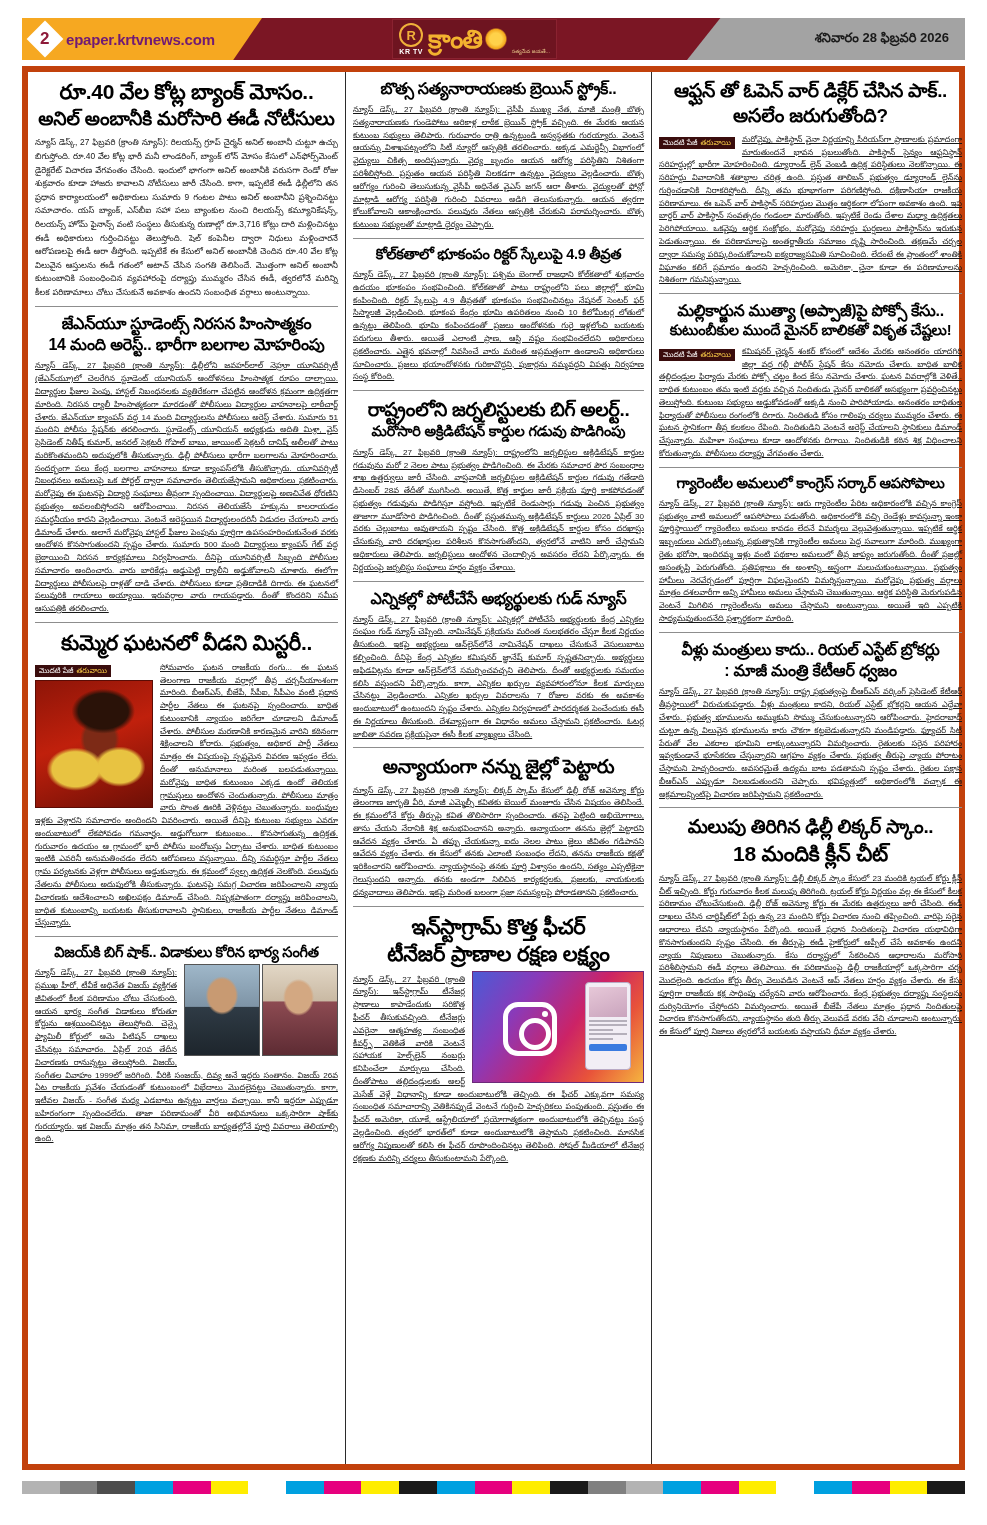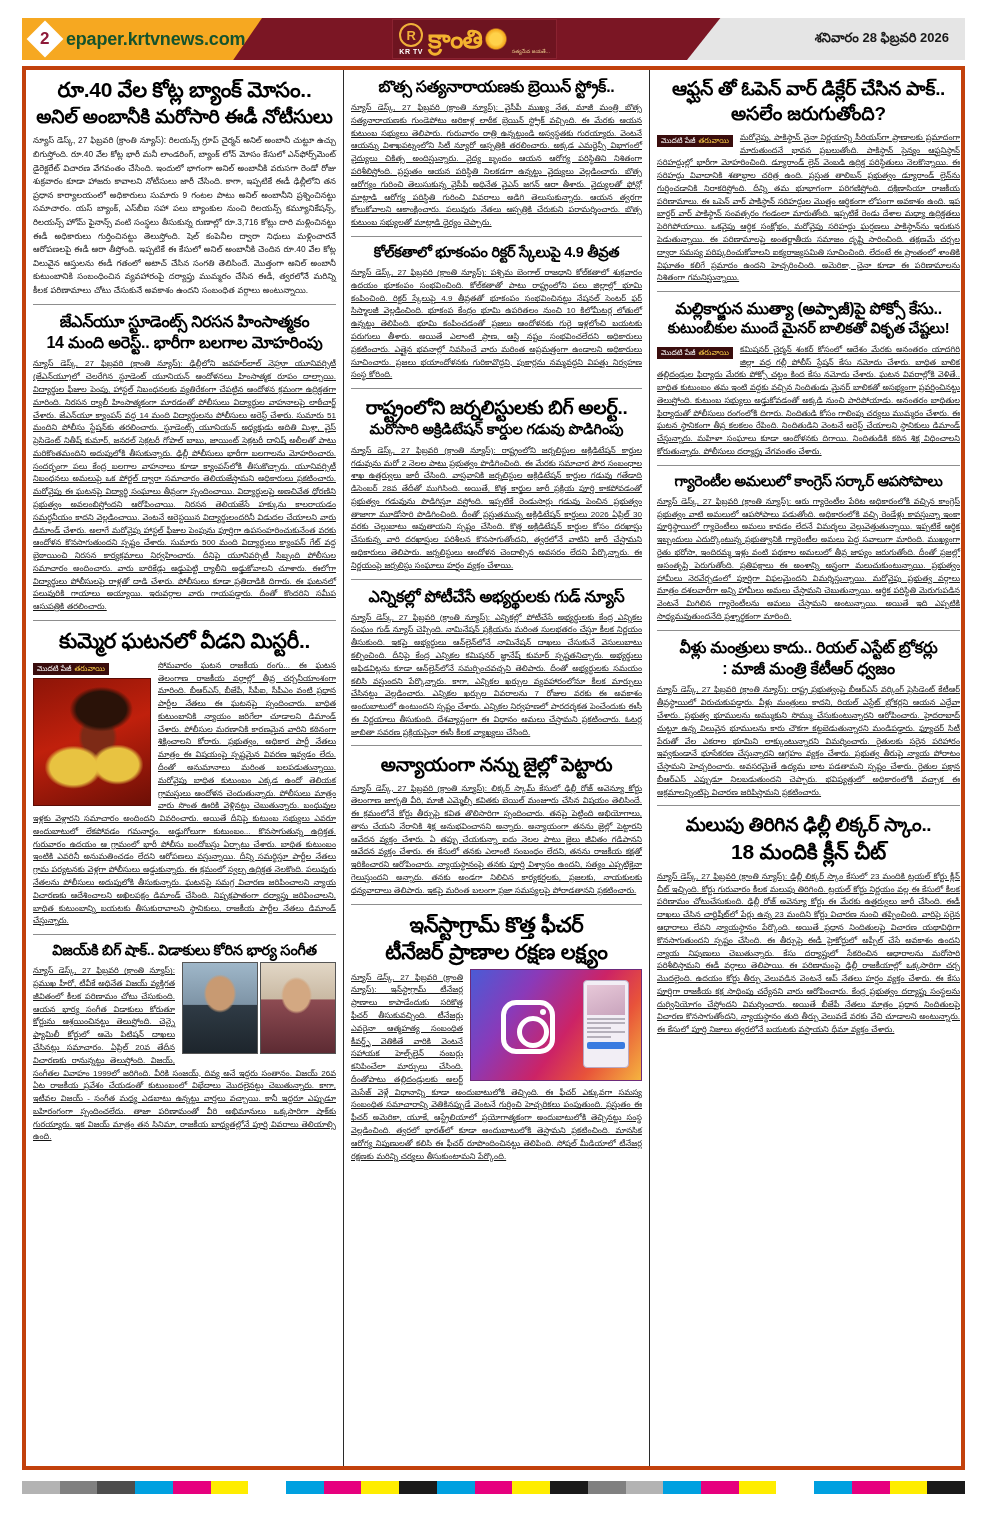--- a/index.html
+++ b/index.html
@@ -35,22 +35,22 @@
     background: #ffffff;
     color: #8e1b3a;
     font-size: 17px; font-weight: bold;
     display: flex; align-items: center; justify-content: center;
     transform: rotate(45deg);
     flex: none;
     margin-right: 8px;
   }
   .page-num-badge span { transform: rotate(-45deg); }
   .mast-url {
-    color: #14532d;
-    font-size: 18px;
+    color: #701a75;
+    font-size: 15px;
     font-weight: bold;
     letter-spacing: -0.2px;
     white-space: nowrap;
   }
   .mast-center {
     flex: 1;
     display: flex; align-items: center; justify-content: center;
   }
   .logo-box {
     height: 40px;
@@ -88,38 +88,38 @@
     background: radial-gradient(circle, #ffd24a 38%, #f4a91e 62%, rgba(244,169,30,0) 72%);
     margin: 0 3px;
     flex: none;
   }
   .logo-tag {
     color: #e8c88a; font-size: 5px; align-self: flex-end;
     margin-left: 2px; margin-bottom: 3px;
   }
   .mast-right {
     width: 278px;
-    background: #e5e5e5;
+    background: #a3a3a3;
     display: flex; align-items: center; justify-content: flex-end;
     padding-right: 16px;
     clip-path: polygon(12% 0, 100% 0, 100% 100%, 0 100%);
   }
   .mast-date {
     color: #1a1a1a; font-size: 13px; font-weight: bold;
     white-space: nowrap;
   }
 
   
   .content {
     position: absolute;
     left: 22px; top: 66px;
     width: 943px; height: 1404px;
     display: grid;
     grid-template-columns: 317px 1px 305px 1px 317px;
-    border: 4px solid #c2410c;
+    border: 6px solid #c2410c;
     background: #fff;
   }
   .vrule { background: #2b2b2b; }
   .col { padding: 6px 7px 4px 7px; overflow: hidden; }
 
   
   .article { margin-bottom: 4px; }
   .hr { height: 1px; background: #8d8d8d; margin: 6px 0 6px 0; }
 
   h1.head {

